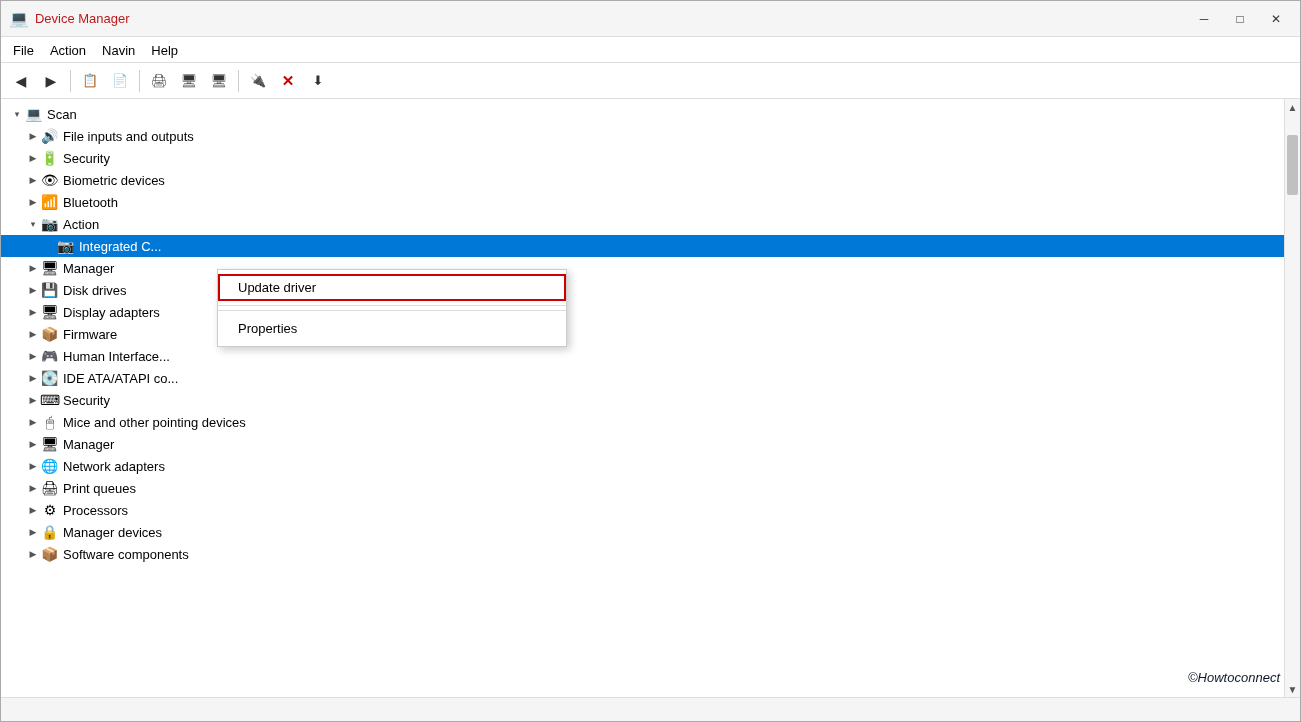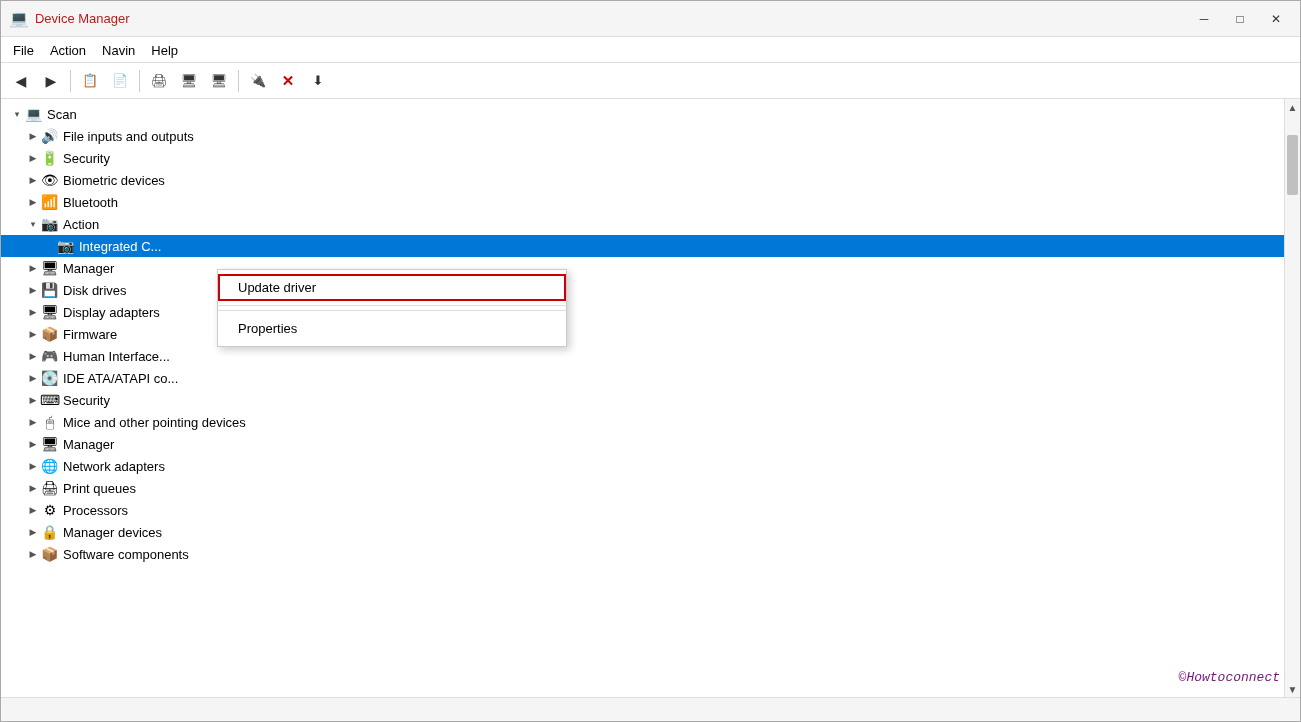--- a/index.html
+++ b/index.html
@@ -227,23 +227,22 @@
       background: #ddd;
       margin: 4px 0;
     }
 
     
     .watermark {
       position: absolute;
       bottom: 12px;
       right: 20px;
       font-size: 13px;
-      color: #701a75;
+      color: #0f172a;
       font-style: italic;
-      font-family: Liberation Mono, monospace;
     }
 
     
     .status-bar {
       height: 24px;
       border-top: 1px solid #ddd;
       background: #f5f5f5;
       display: flex;
       align-items: center;
       padding: 0 8px;

